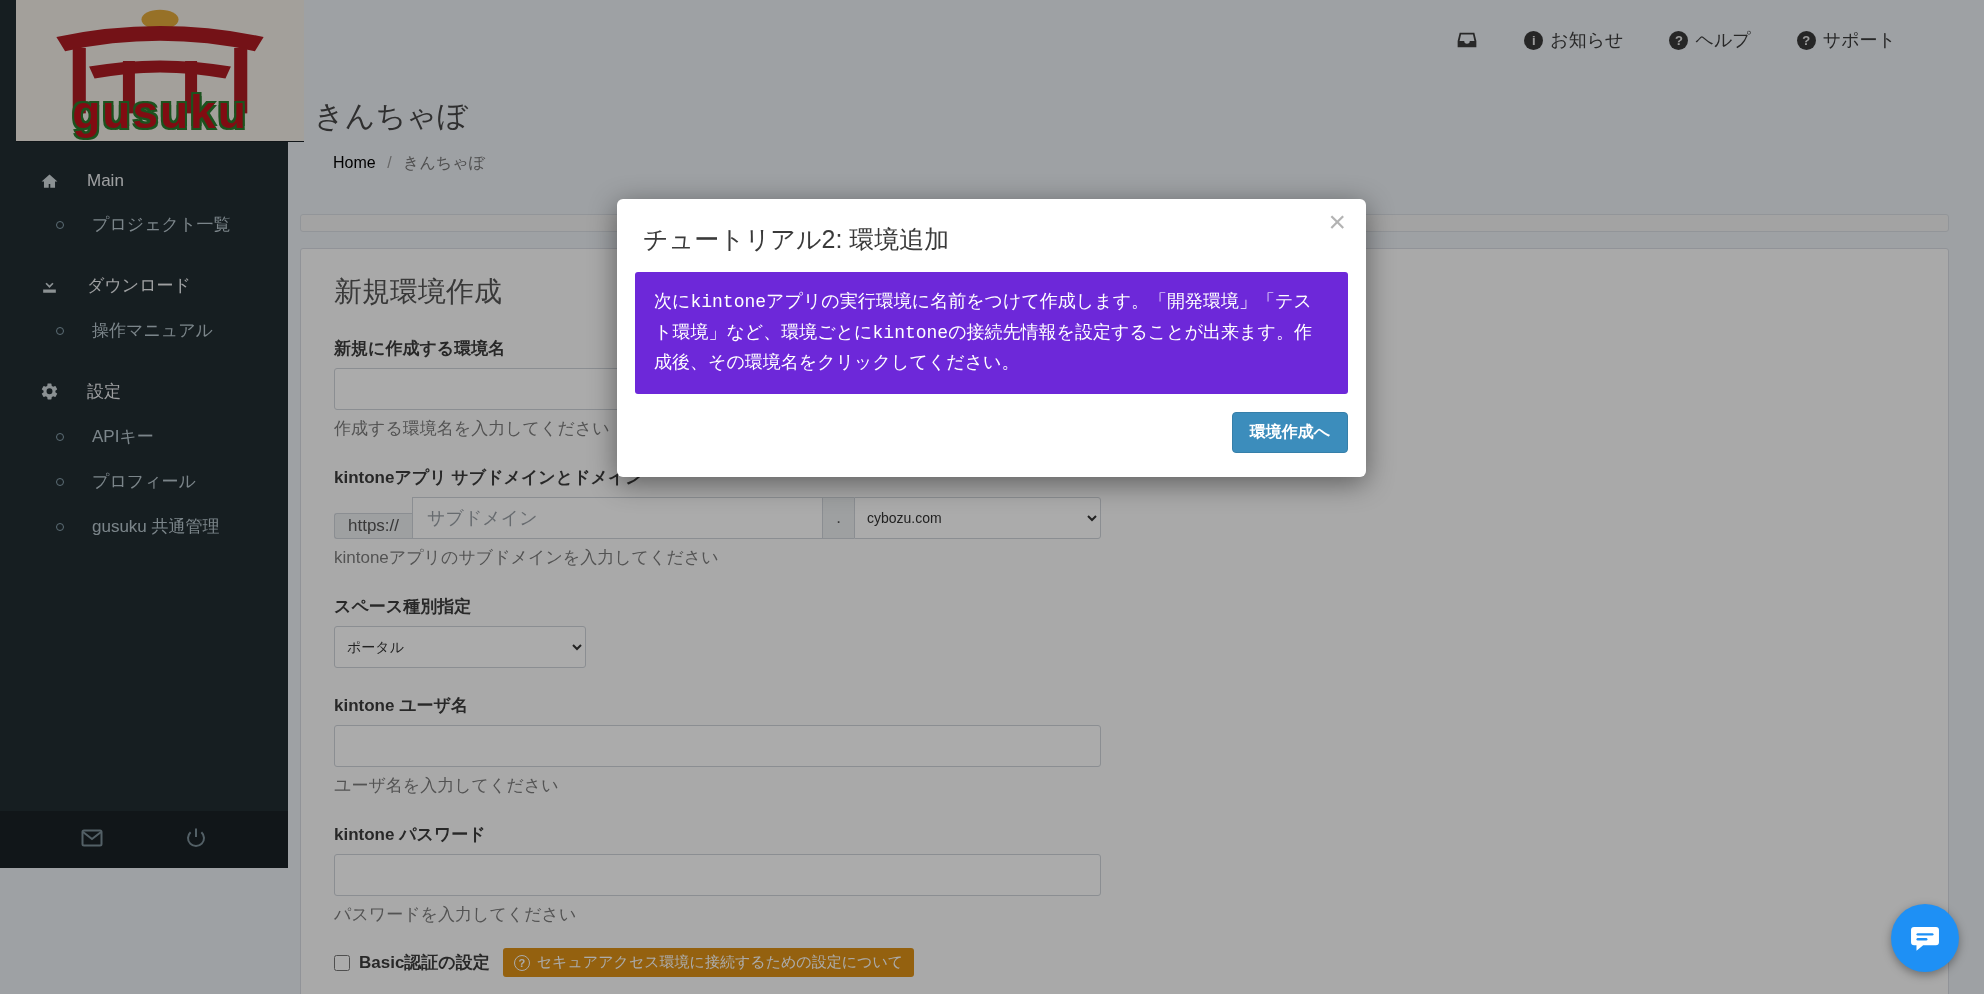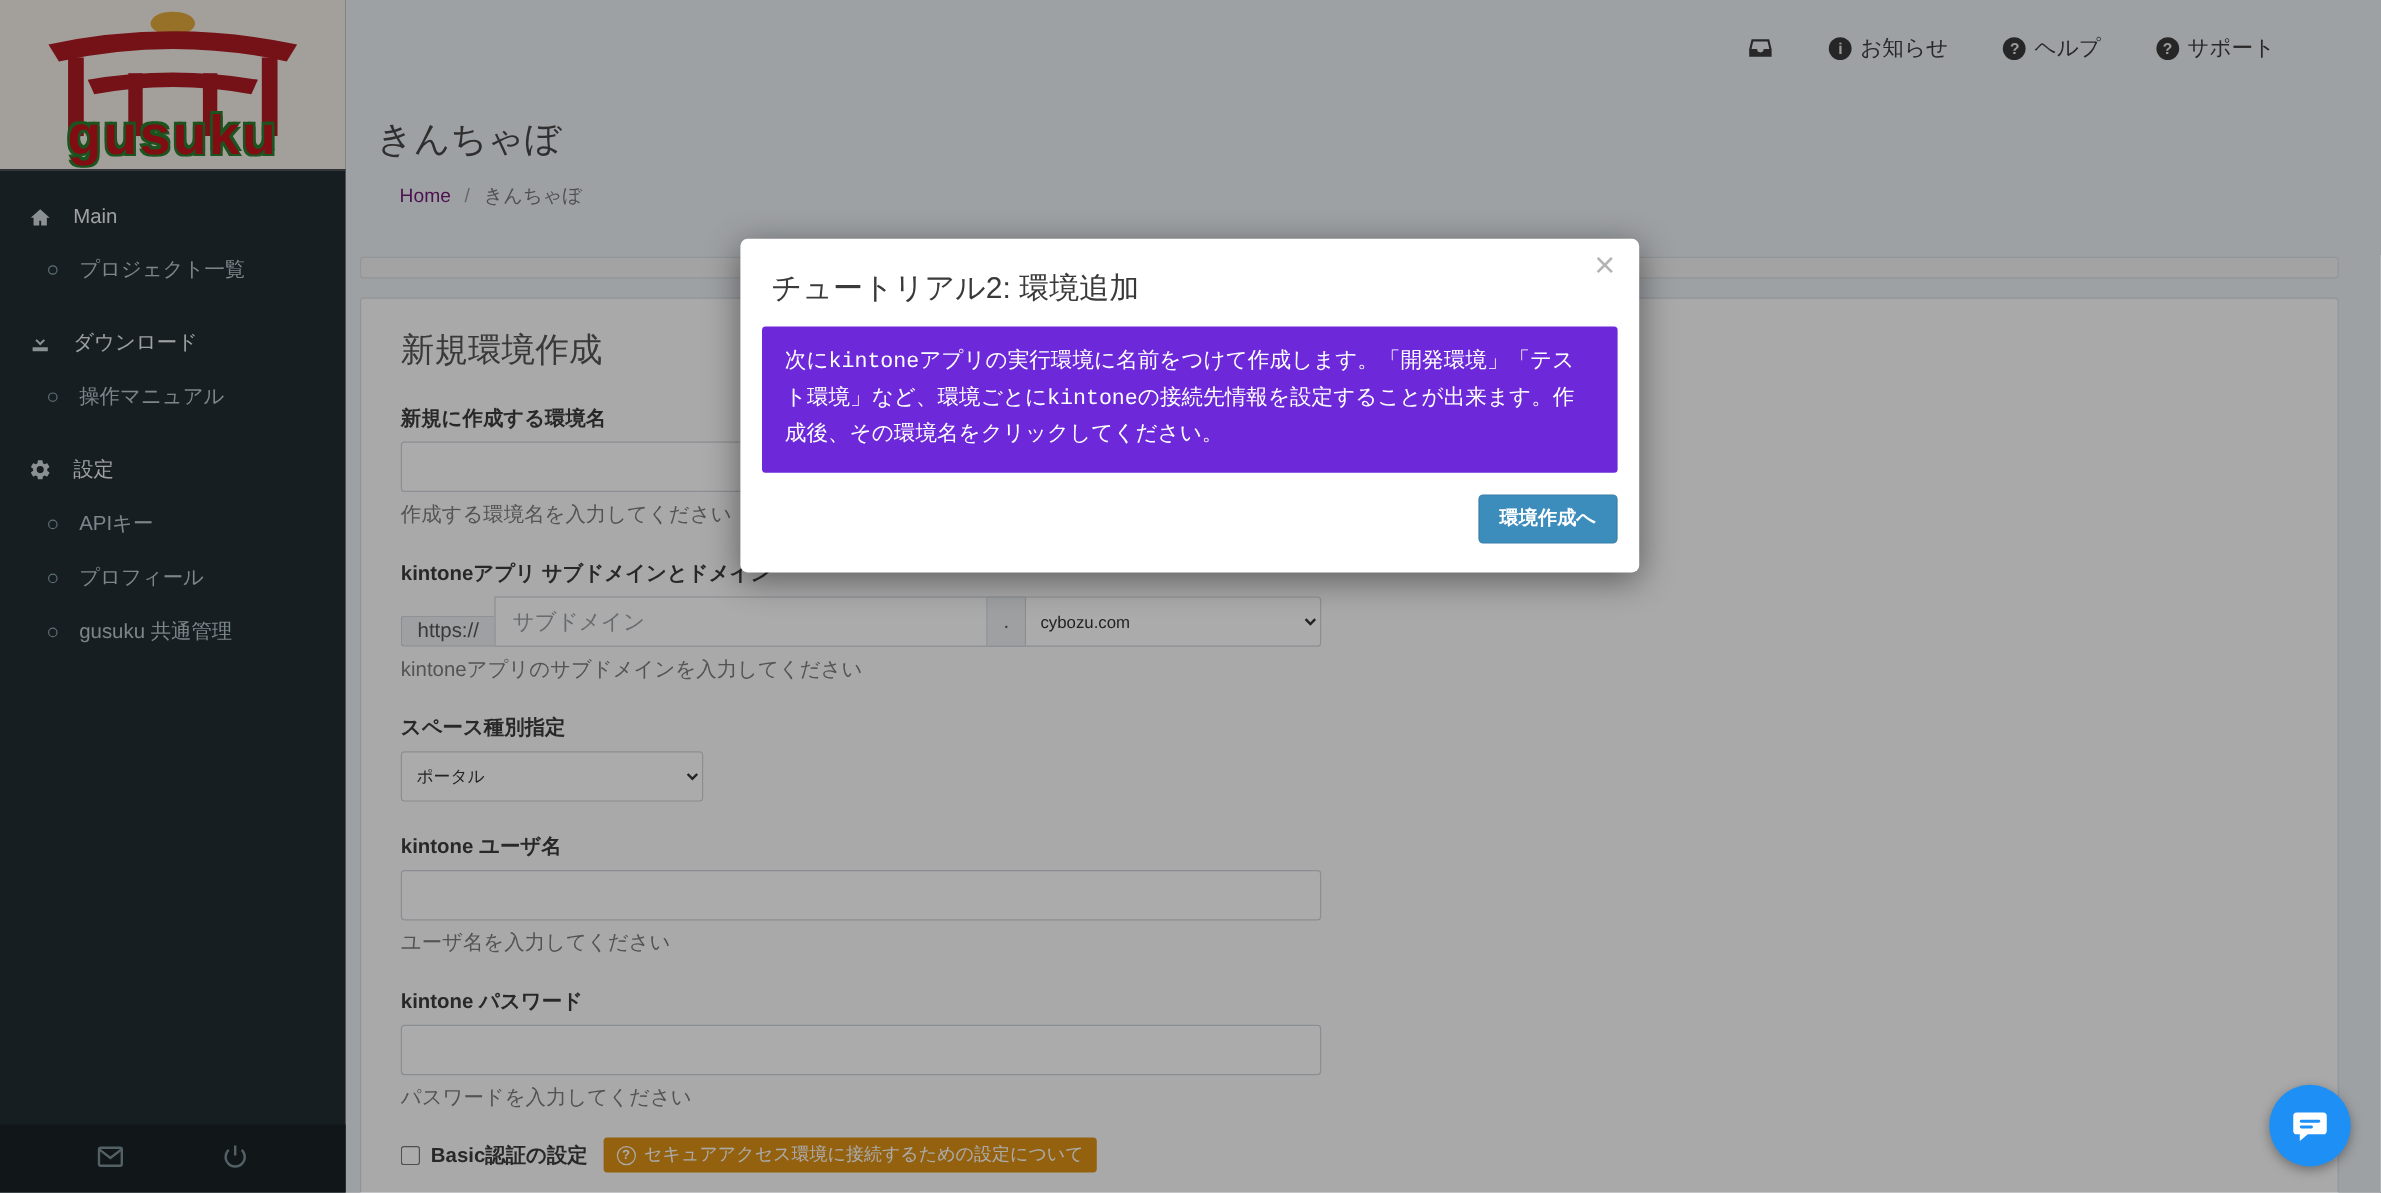--- a/index.html
+++ b/index.html
@@ -1,47 +1,47 @@
 <!DOCTYPE html>
 <html><head>
 <meta charset="utf-8">
 <style>
   * { box-sizing: border-box; margin: 0; padding: 0; }
   html,body { background:#555; }
   body { font-family: "Liberation Sans", "DejaVu Sans", sans-serif; }
   .page { position:relative; width:1984px; height:994px; overflow:hidden; background:#ecf0f5; }
 
   
-  .sidebar { position:absolute; left:0; top:0; width:288px; height:994px; background:#222d32; z-index:1; }
+  .sidebar { position:absolute; left:0; top:0; width:288px; height:868px; background:#222d32; z-index:1;padding-left:16px; }
   .logo { width:288px; height:142px; background:#f4efe8; position:relative; overflow:hidden; cursor:pointer; border-bottom:1px solid #1a2226;}
   .logo svg.torii { position:absolute; left:24px; top:6px; }
   .logo-text { position:absolute; left:0; right:0; bottom:2px; text-align:center; font-size:46px; font-weight:bold; letter-spacing:2px; color:#c0121c;
     text-shadow:-2px -2px 0 #2a7d2e, 2px -2px 0 #2a7d2e, -2px 2px 0 #2a7d2e, 2px 2px 0 #2a7d2e; }
   .menu { padding-top:18px; }
-  .menu-header, .menu-sub { display:flex; align-items:center; gap:18px; color:#cfd8dc; font-size:17px; padding:11px 14px 11px 24px; cursor:pointer; }
+  .menu-header, .menu-sub { display:flex; align-items:center; gap:28px; color:#cfd8dc; font-size:17px; padding:11px 14px 11px 24px; cursor:pointer; }
   .menu-header { color:#eceff1; margin-top:16px; }
   .menu-header:first-child { margin-top:0; }
   .menu-sub { color:#b8c7ce; padding-left:40px; }
   .menu-header svg { width:19px; height:19px; fill:#cfd8dc; flex:0 0 auto; }
   .bullet { width:8px; height:8px; border:1.5px solid #8aa4af; border-radius:50%; display:inline-block; flex:0 0 auto; }
   .sidebar-footer { position:absolute; left:0; bottom:0; width:288px; height:57px; background:#1a2226; display:flex; align-items:center; justify-content:space-around; padding:0 40px; }
   .sidebar-footer .ft-btn { background:none; border:none; cursor:pointer; }
   .sidebar-footer svg { width:24px; height:24px; stroke:#7d8f99; fill:none; stroke-width:2; }
 
   
   .main { position:absolute; left:288px; top:0; right:0; bottom:0; background:#ecf0f5; }
   .navbar { height:80px; display:flex; align-items:center; justify-content:flex-end; padding-right:88px; gap:46px; }
   .nav-item { display:flex; align-items:center; gap:7px; color:#3c3c3c; font-size:18px; text-decoration:none; cursor:pointer; }
   .nav-item svg { width:22px; height:22px; fill:#3c3c3c; }
   .circle-ic { width:19px; height:19px; border-radius:50%; background:#3a3a3a; color:#e8e8e8; font-size:13px; font-weight:bold; display:inline-flex; align-items:center; justify-content:center; font-style:normal; }
 
   .content-header { padding:16px 35px 0 26px; }
   .content-header h1 { font-size:30px; font-weight:normal; color:#474747; }
   .breadcrumb { margin:16px 0 0 19px; font-size:16px; }
-  .breadcrumb a { color:#701a75; text-decoration:none; cursor:pointer; }
+  .breadcrumb a { color:#000000; text-decoration:none; cursor:pointer; }
   .breadcrumb .sep { color:#9a9a9a; margin:0 7px; }
   .breadcrumb .cur { color:#777; }
 
   .content { padding:0 35px 0 12px; }
   .strip-panel { margin-top:40px; height:18px; background:#f4f4f4; border:1px solid #dadfe4; border-radius:3px; }
   .panel { margin-top:16px; background:#fdfdfd; border:1px solid #d8dce3; border-radius:3px; padding:24px 33px 40px; min-height:740px; }
   .panel h2 { font-size:28px; font-weight:normal; color:#555; margin-bottom:4px; }
 
   .form-group { margin-top:26px; width:767px; }
   .form-group label { display:block; font-size:17px; font-weight:bold; color:#3d3d3d; margin-bottom:8px; }

